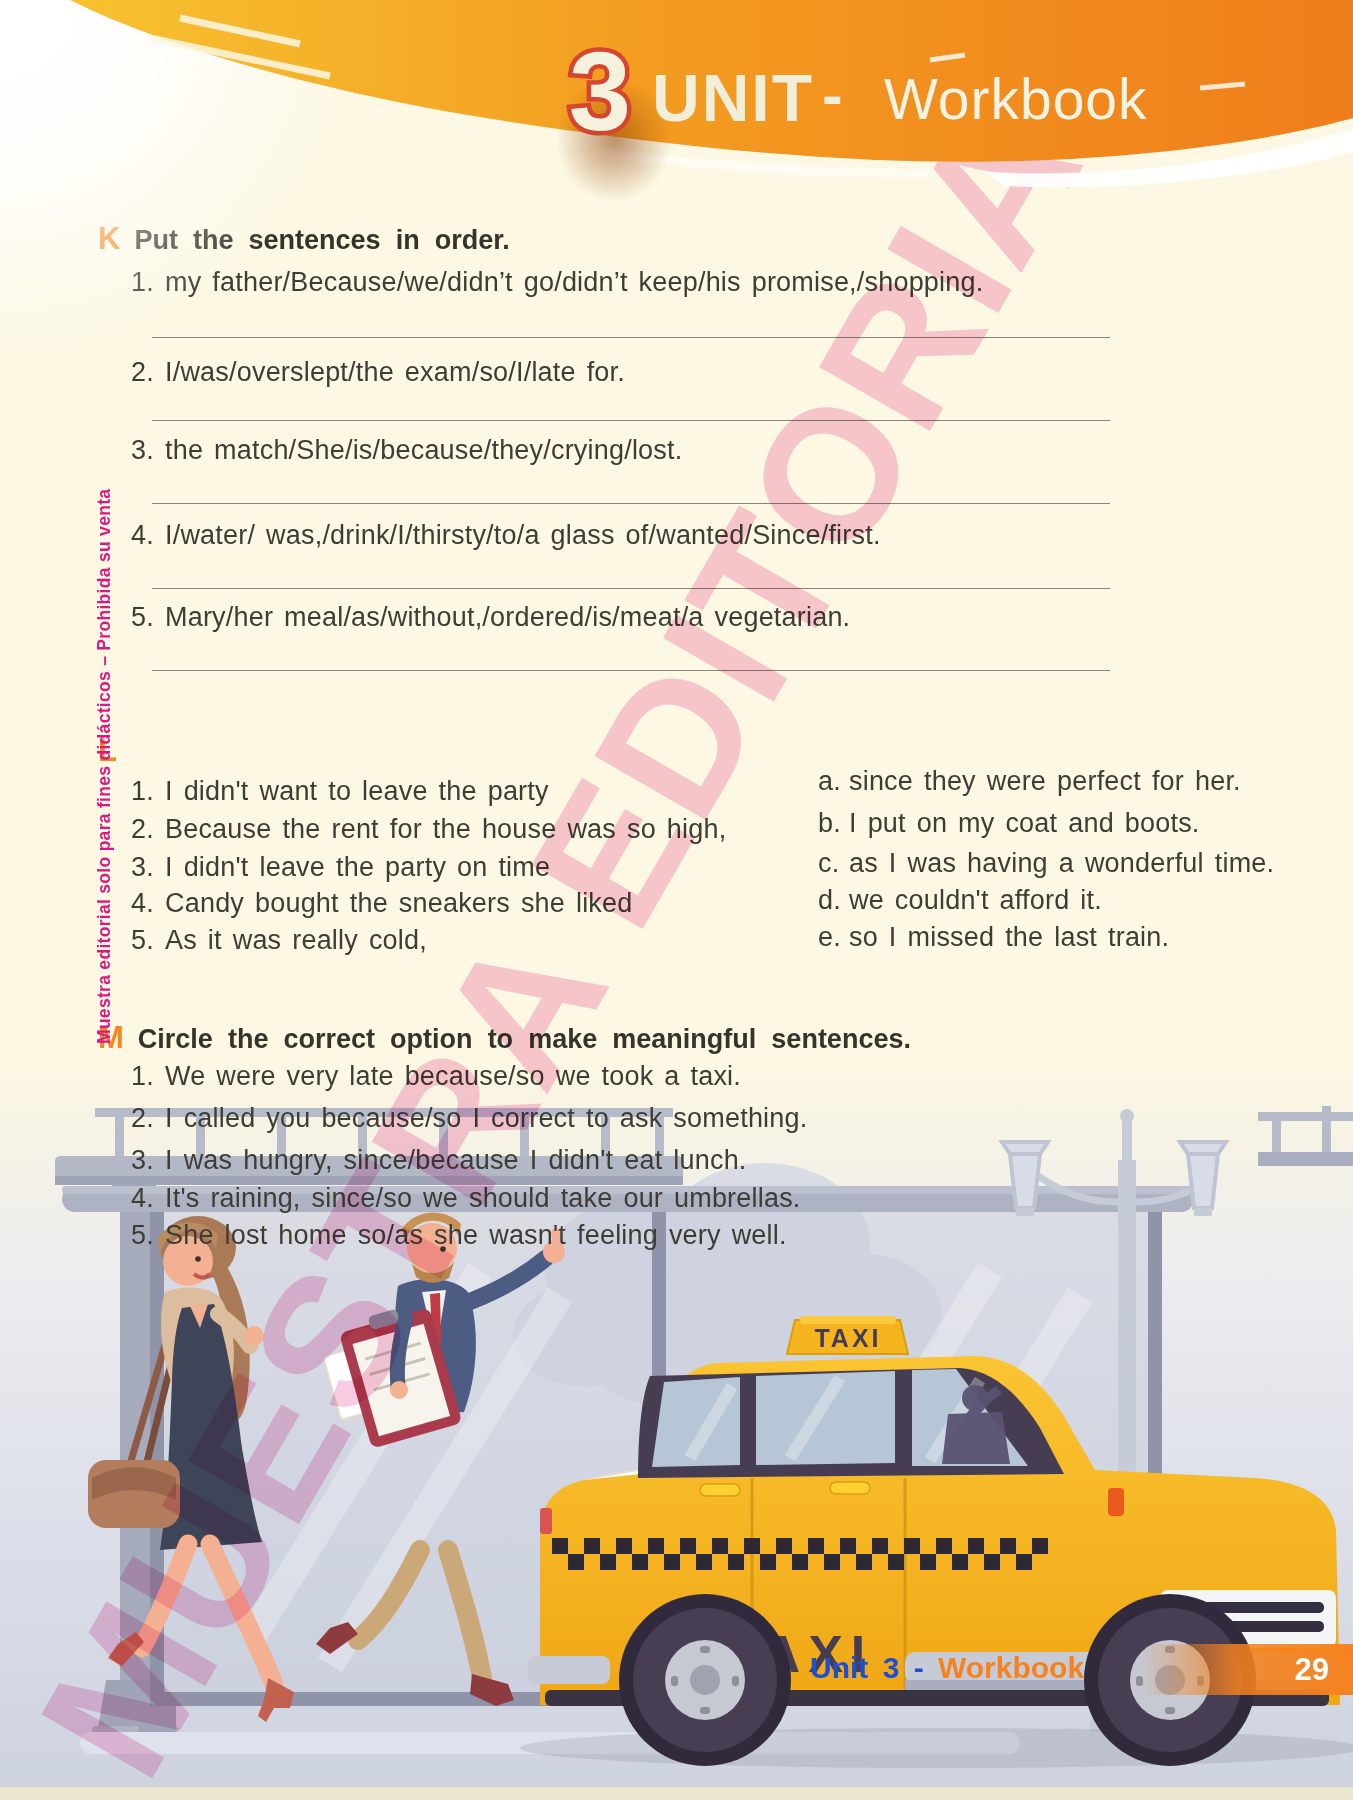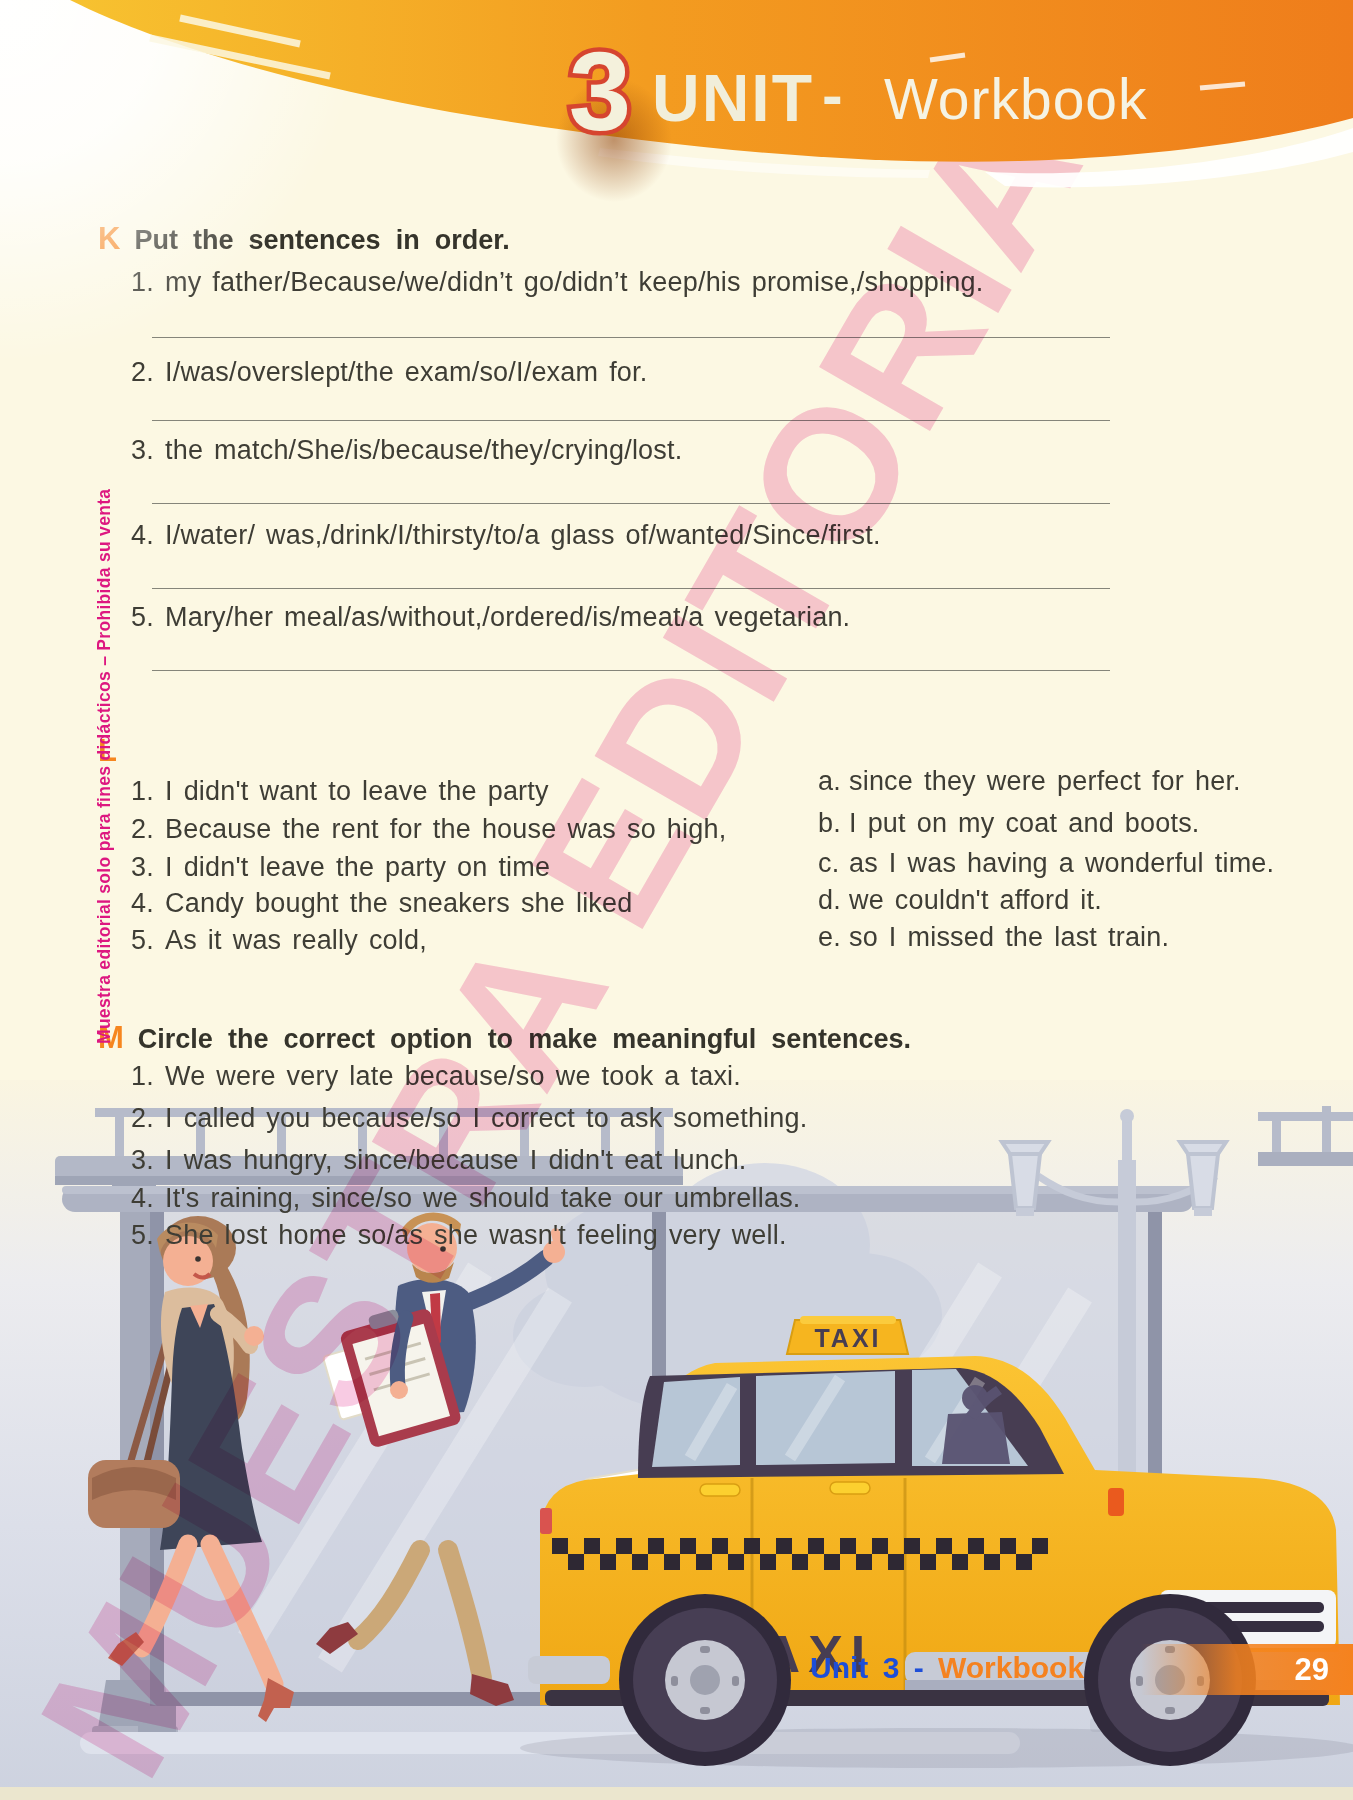--- a/index.html
+++ b/index.html
@@ -366,21 +366,21 @@
     <span class="ex-label">K</span>
     <span>Put the sentences in order.</span>
   </div>
   <div class="item" style="top:267px">
     <span class="num">1.</span>
     <span>my father/Because/we/didn’t go/didn’t keep/his promise,/shopping.</span>
   </div>
   <div class="answer-line" style="top:337px"></div>
   <div class="item" style="top:357px">
     <span class="num">2.</span>
-    <span>I/was/overslept/the exam/so/I/exam for.</span>
+    <span>I/was/overslept/the exam/so/I/late for.</span>
   </div>
   <div class="answer-line" style="top:420px"></div>
   <div class="item" style="top:435px">
     <span class="num">3.</span>
     <span>the match/She/is/because/they/crying/lost.</span>
   </div>
   <div class="answer-line" style="top:503px"></div>
   <div class="item" style="top:520px">
     <span class="num">4.</span>
     <span>I/water/ was,/drink/I/thirsty/to/a glass of/wanted/Since/first.</span>

